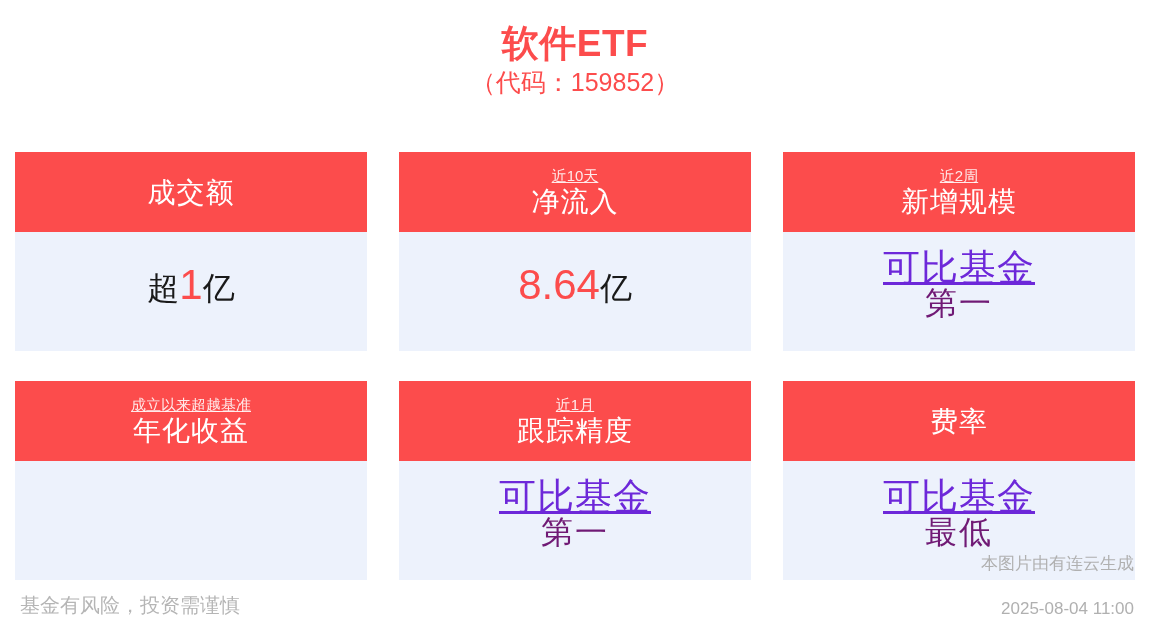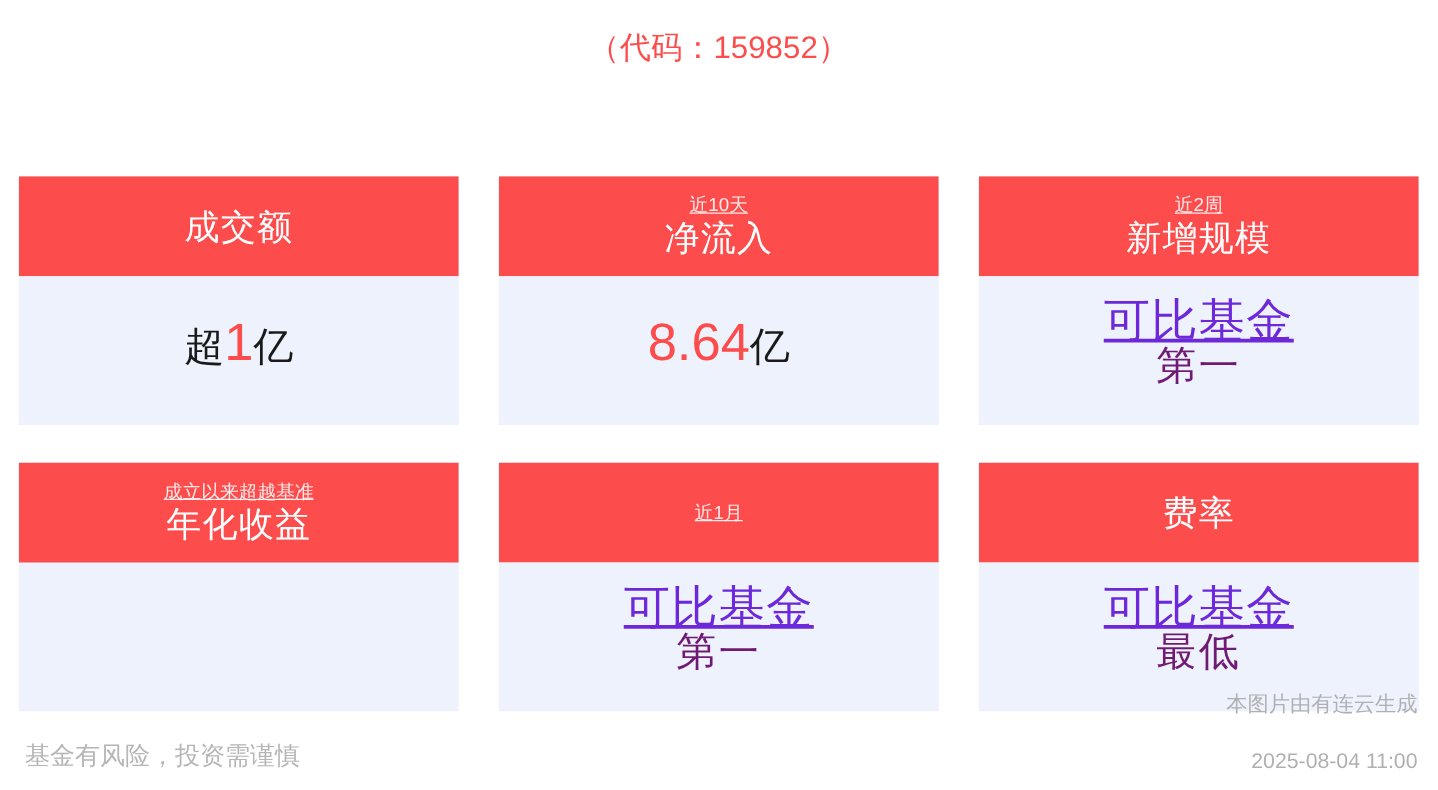--- a/index.html
+++ b/index.html
@@ -34,21 +34,21 @@
     font-size: 25px;
     font-weight: normal;
     line-height: 32px;
     margin-top: 0;
   }
 
   
   .grid {
     position: absolute;
     left: 15px;
-    top: 141px;
+    top: 152px;
     width: 1120px;
     display: flex;
     flex-wrap: wrap;
     gap: 30px 32px;
   }
   .card {
     width: 352px;
     background: #EDF2FC;
     display: flex;
     flex-direction: column;
@@ -151,20 +151,21 @@
     color: #b0b0b0;
     font-size: 17px;
     line-height: 22px;
   }
   .credit div { display: block; margin-top: 23px; }
 </style>
 </head>
 <body>
 
 <div class="title-block">
+  <div class="main-title">软件ETF</div>
   <div class="sub-title">（代码：159852）</div>
 </div>
 
 <div class="grid">
 
   <div class="card">
     <div class="card-header single">
 
       <div class="headline">成交额</div>
     </div>
@@ -205,20 +206,21 @@
   <div class="card">
     <div class="card-header">
       <div class="kicker">成立以来超越基准</div>
       <div class="headline">年化收益</div>
     </div>
   </div>
 
   <div class="card">
     <div class="card-header">
       <div class="kicker">近1月</div>
+      <div class="headline">跟踪精度</div>
     </div>
     <div class="card-body">
       <div class="stack-line-1">可比基金</div>
       <div class="stack-line-2">第一</div>
     </div>
   </div>
 
   <div class="card">
     <div class="card-header single">
 

